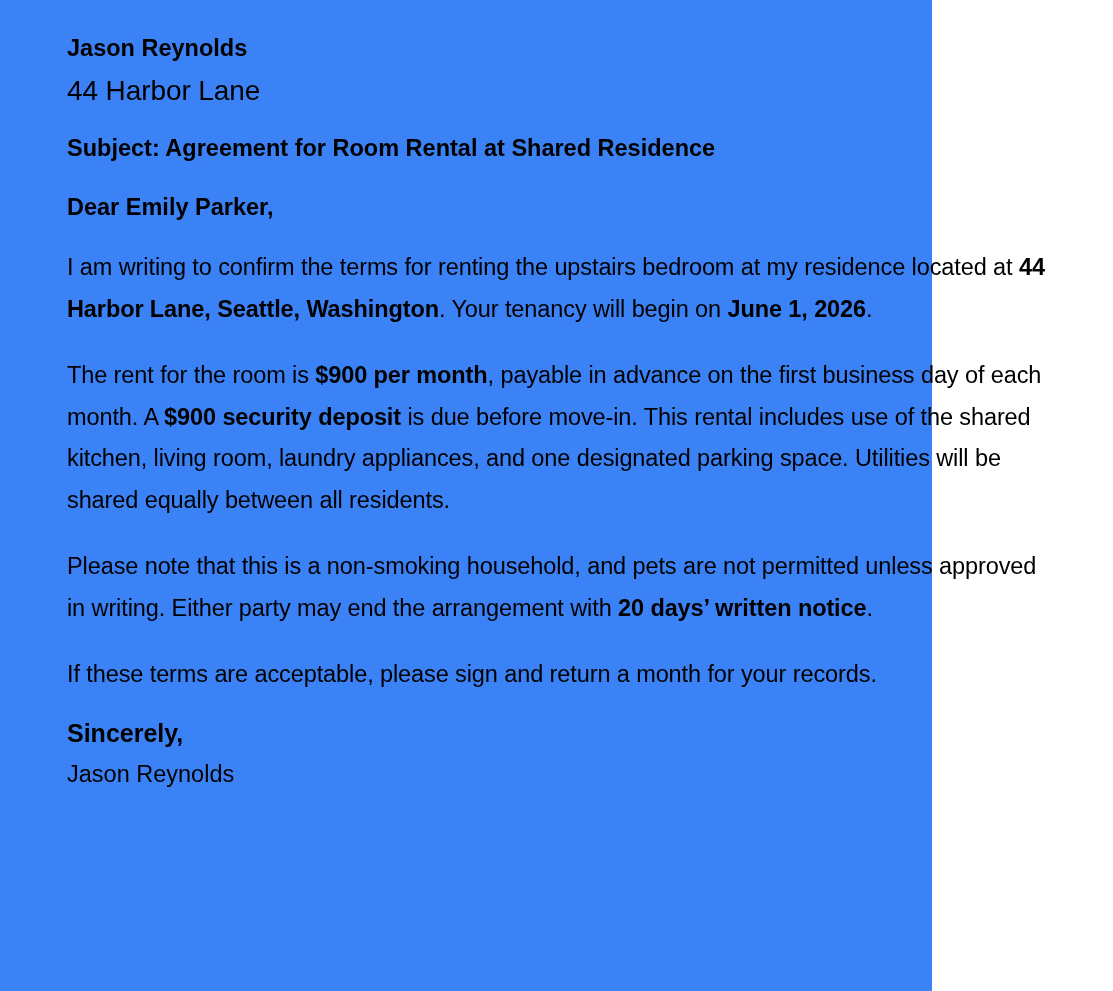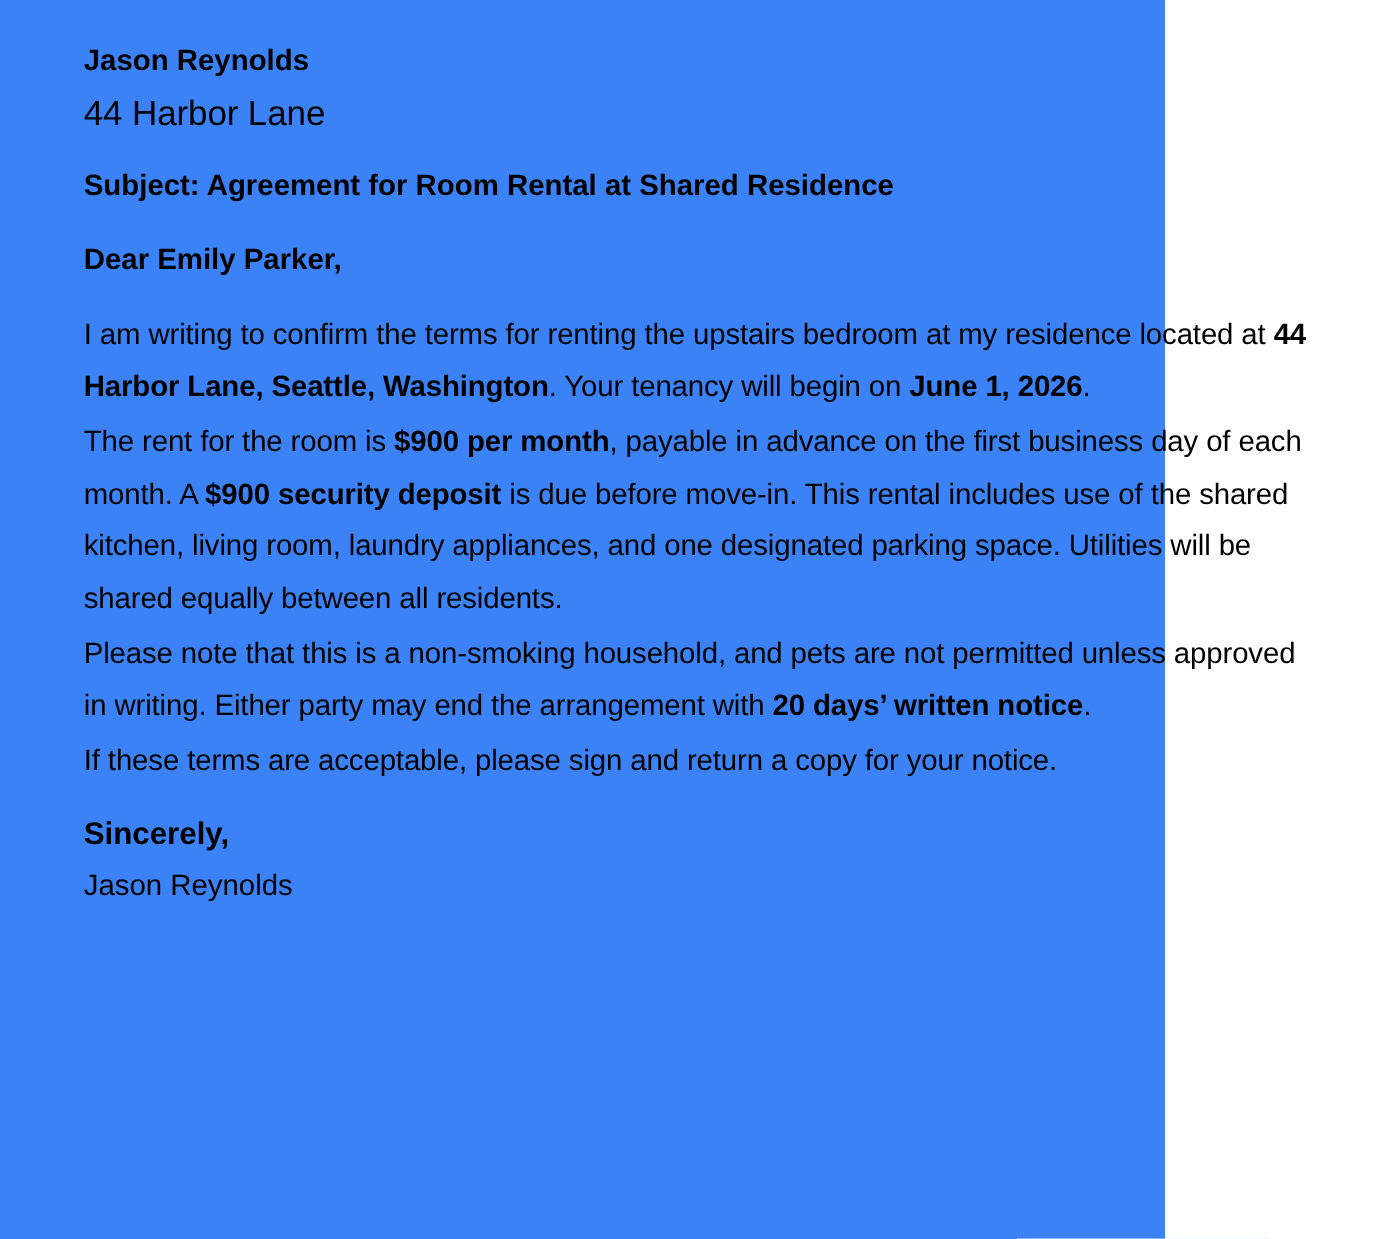--- a/index.html
+++ b/index.html
@@ -31,21 +31,21 @@
   }
   .sender-name {
     font-weight: bold;
     font-size: 23.5px;
     line-height: 41.5px;
   }
   .para {
     font-size: 23.5px;
     line-height: 41.5px;
     letter-spacing: -0.1px;
-    margin-top: 3px;
+    margin-top: 25px;
     text-align: left;
   }
   .para.first-body {
     margin-top: 19px;
   }
   b, .b {
     font-weight: bold;
   }
   .heading-line {
     font-size: 23.5px;
@@ -81,19 +81,19 @@
     <div class="heading-line">Subject: Agreement for Room Rental at Shared Residence</div>
 
     <div class="heading-line">Dear Emily Parker,</div>
 
     <div class="para first-body"><span>I am writing to confirm the terms for renting the upstairs bedroom at my residence located at </span><span class="b">44 Harbor Lane, Seattle, Washington</span><span>. Your tenancy will begin on </span><span class="b">June 1, 2026</span><span>.</span></div>
 
     <div class="para"><span>The rent for the room is </span><span class="b">$900 per month</span><span>, payable in advance on the first business day of each month. A </span><span class="b">$900 security deposit</span><span> is due before move-in. This rental includes use of the shared kitchen, living room, laundry appliances, and one designated parking space. Utilities will be shared equally between all residents.</span></div>
 
     <div class="para"><span>Please note that this is a non-smoking household, and pets are not permitted unless approved in writing. Either party may end the arrangement with </span><span class="b">20 days’ written notice</span><span>.</span></div>
 
-    <div class="para">If these terms are acceptable, please sign and return a copy for your notice.</div>
+    <div class="para">If these terms are acceptable, please sign and return a month for your records.</div>
 
     <div class="signoff">Sincerely,</div>
     <div class="signature">Jason Reynolds</div>
 
   </div>
 </div>
 
 </body></html>

